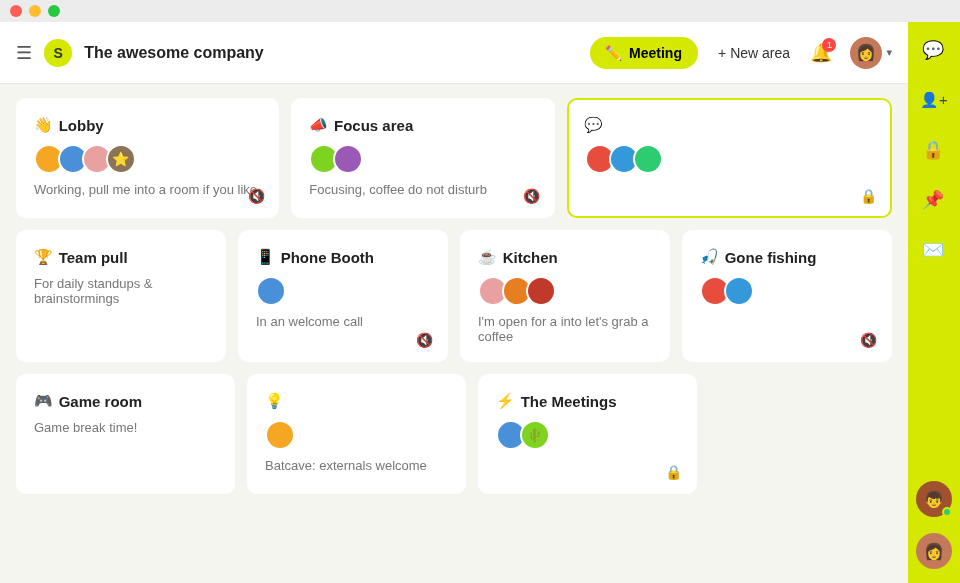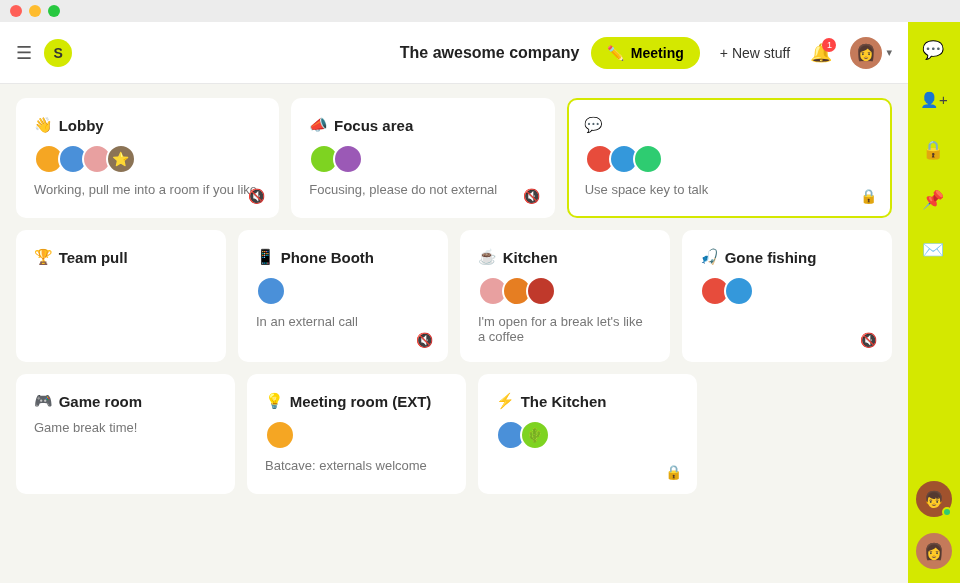--- a/index.html
+++ b/index.html
@@ -52,21 +52,21 @@
       width: 28px; height: 28px;
       background: #d4e800;
       border-radius: 50%;
       display: flex;
       align-items: center;
       justify-content: center;
       font-weight: bold;
       font-size: 14px;
       color: #333;
     }
-    .header-title { font-size: 16px; font-weight: 600; color: #222; flex: 1; text-align: right; }
+    .header-title { font-size: 16px; font-weight: 600; color: #222; flex: 1; }
     .feedback-btn {
       background: #d4e800;
       border: none;
       border-radius: 20px;
       padding: 8px 16px;
       font-size: 14px;
       font-weight: 600;
       cursor: pointer;
       display: flex;
       align-items: center;
@@ -218,21 +218,21 @@
       <div class="header-logo">S</div>
       <span class="header-title">The awesome company</span>
 
       <button class="feedback-btn">
         <span>✏️</span>
         <span>Meeting</span>
       </button>
 
       <button class="new-room-btn">
         <span>+</span>
-        <span>New stuff</span>
+        <span>New area</span>
       </button>
 
       <div class="header-notification">
         🔔
         <div class="notif-badge">1</div>
       </div>
 
       <div class="header-user">
         <div class="header-avatar" style="background:#c47a5a; font-size:16px;">👩</div>
         <span style="font-size:11px; color:#666;">▾</span>
@@ -260,71 +260,71 @@
 
         <div class="room-card" style="flex: 1.1;">
           <div class="room-card-title">
             <span>📣</span>
             <span>Focus area</span>
           </div>
           <div class="room-avatars">
             <div class="room-avatar" style="background:#7ed321;"></div>
             <div class="room-avatar" style="background:#9b59b6;"></div>
           </div>
-          <div class="room-desc">Focusing, please do not external</div>
+          <div class="room-desc">Focusing, coffee do not disturb</div>
           <div class="room-mute-icon">🔇</div>
         </div>
 
         <div class="room-card active-room" style="flex: 1.4;">
           <div class="room-card-title">
             <span>💬</span>
           </div>
           <div class="room-avatars">
             <div class="room-avatar" style="background:#e74c3c;"></div>
             <div class="room-avatar" style="background:#3498db;"></div>
             <div class="room-avatar" style="background:#2ecc71;"></div>
           </div>
-          <div class="room-desc">Use space key to talk</div>
           <div class="room-lock-icon">🔒</div>
         </div>
 
       </div>
 
       <div class="rooms-row">
 
         <div class="room-card">
           <div class="room-card-title">
             <span>🏆</span>
             <span>Team pull</span>
           </div>
+          <div class="room-desc">For daily standups &amp;<br>brainstormings</div>
         </div>
 
         <div class="room-card">
           <div class="room-card-title">
             <span>📱</span>
             <span>Phone Booth</span>
           </div>
           <div class="room-avatars">
             <div class="room-avatar" style="background:#4a90d9;"></div>
           </div>
-          <div class="room-desc">In an external call</div>
+          <div class="room-desc">In an welcome call</div>
           <div class="room-mute-icon">🔇</div>
         </div>
 
         <div class="room-card">
           <div class="room-card-title">
             <span>☕</span>
             <span>Kitchen</span>
           </div>
           <div class="room-avatars">
             <div class="room-avatar" style="background:#e8a0a0;"></div>
             <div class="room-avatar" style="background:#e67e22;"></div>
             <div class="room-avatar" style="background:#c0392b;"></div>
           </div>
-          <div class="room-desc">I'm open for a break let's like a coffee</div>
+          <div class="room-desc">I'm open for a into let's grab a coffee</div>
         </div>
 
         <div class="room-card">
           <div class="room-card-title">
             <span>🎣</span>
             <span>Gone fishing</span>
           </div>
           <div class="room-avatars">
             <div class="room-avatar" style="background:#e74c3c;"></div>
             <div class="room-avatar" style="background:#3498db;"></div>
@@ -340,32 +340,31 @@
           <div class="room-card-title">
             <span>🎮</span>
             <span>Game room</span>
           </div>
           <div class="room-desc">Game break time!</div>
         </div>
 
         <div class="room-card">
           <div class="room-card-title">
             <span>💡</span>
-            <span>Meeting room (EXT)</span>
           </div>
           <div class="room-avatars">
             <div class="room-avatar" style="background:#f5a623;"></div>
           </div>
           <div class="room-desc">Batcave: externals welcome</div>
         </div>
 
         <div class="room-card">
           <div class="room-card-title">
             <span>⚡</span>
-            <span>The Kitchen</span>
+            <span>The Meetings</span>
           </div>
           <div class="room-avatars">
             <div class="room-avatar" style="background:#4a90d9;"></div>
             <div class="room-avatar" style="background:#7ed321; font-size:14px;">🌵</div>
           </div>
           <div class="room-lock-icon">🔒</div>
         </div>
 
         <div style="flex:1;"></div>
 

